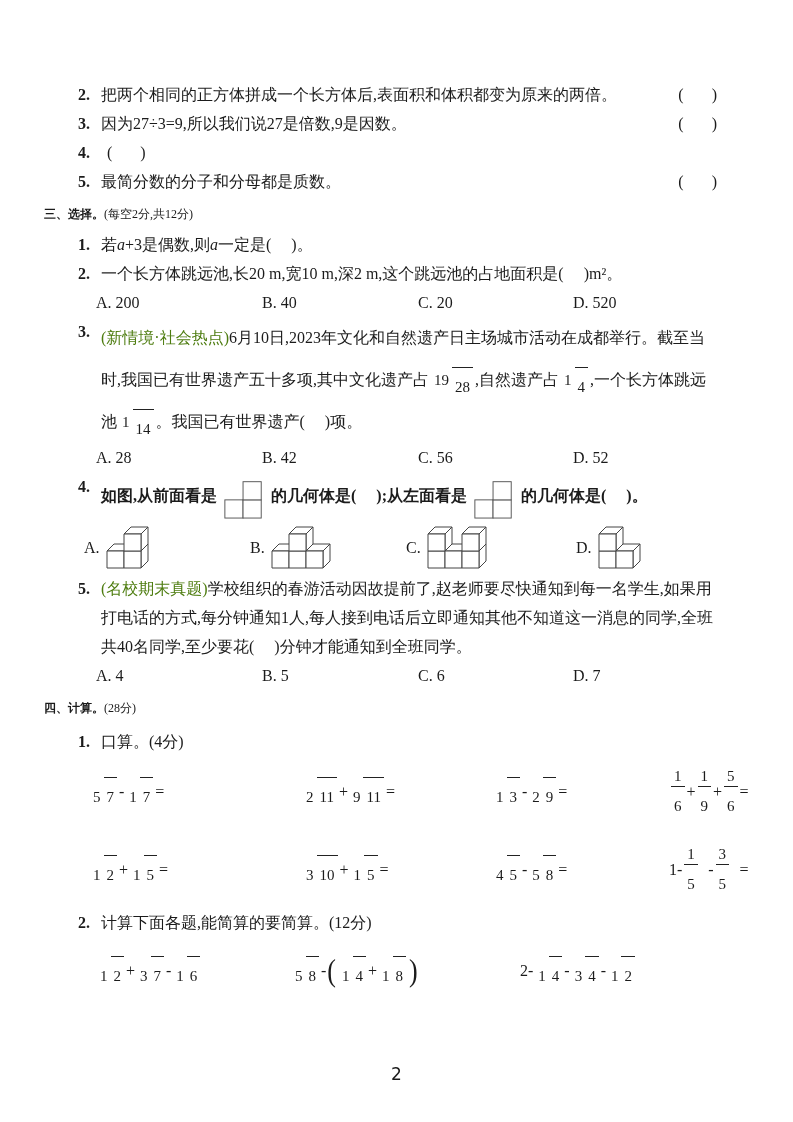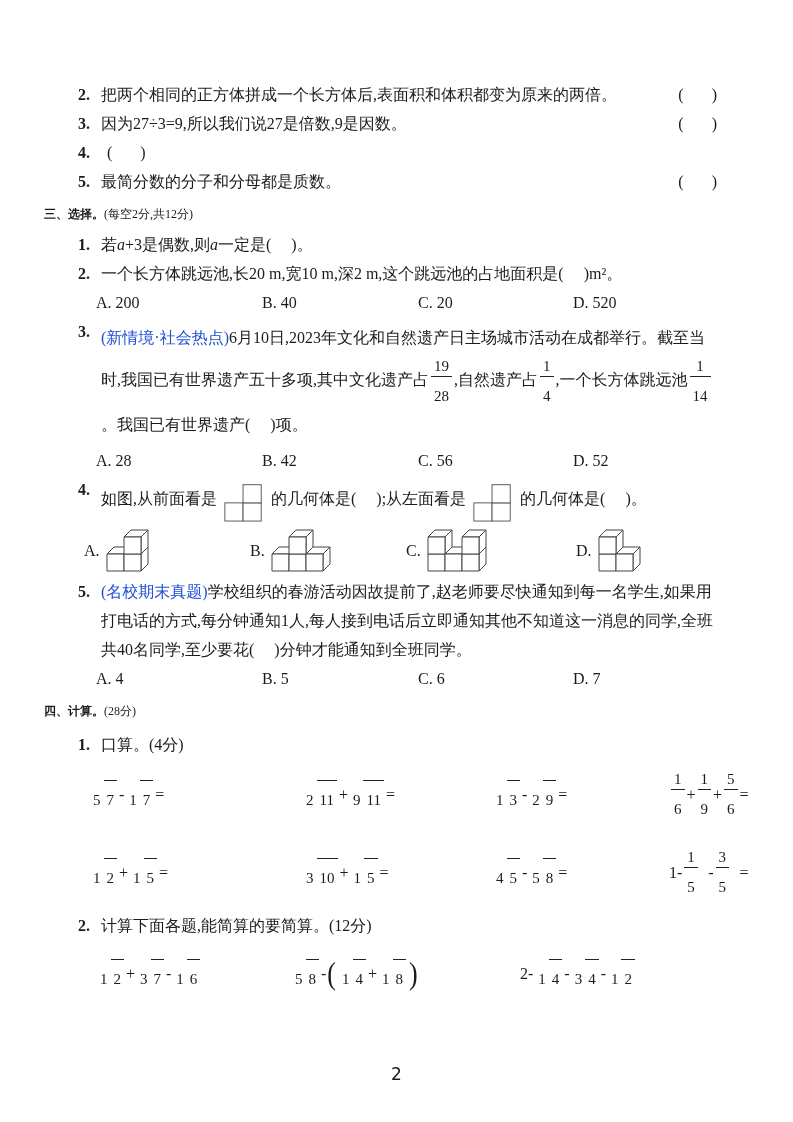--- a/index.html
+++ b/index.html
@@ -8,30 +8,30 @@
   .content{position:absolute;top:80px;left:44px;right:76px;}
   .num{font-weight:700;flex:0 0 23px;}
   .jrow{display:flex;line-height:29px;padding-left:34px;}
   .jrow .jtext{flex:1;}
   .bracket{margin-left:6px;white-space:nowrap;}
   .sec-header{line-height:31px;margin-top:3px;font-size:12px;}
   .sec-title{font-weight:700;}
   .q{display:flex;padding-left:34px;line-height:29px;}
   .qbody{flex:1;}
   .q3 .qbody{line-height:42px;}
-  .q4 .qbody{line-height:48px;}
+  .q4 .qbody{line-height:48px;font-weight:bold;}
   .opts{display:grid;grid-template-columns:166px 156px 155px 1fr;padding-left:52px;line-height:29px;}
   .cubes{display:grid;grid-template-columns:166px 156px 170px 1fr;padding-left:40px;margin:5px 0 4px;}
   .cubeopt{display:inline-flex;align-items:center;gap:5px;}
   .cubelabel{line-height:1;}
-  .frac{display:inline-flex;flex-direction:column;align-items:center;vertical-align:middle;
+  .frac{display:inline-flex;flex-direction:row;align-items:center;vertical-align:middle;
         line-height:1;margin:0 2px;font-size:15px;}
   .frac .fn{padding:0 3px 2px;}
   .frac .fd{border-top:1.3px solid #222;padding:12px 3px 0;}
-  .tag{color:#1d4ed8;}
+  .tag{color:#4d7c0f;}
   .bigp{font-size:26px;vertical-align:middle;line-height:1;display:inline-block;transform:scaleY(1.25);margin:0 1px;}
   .shape-svg{vertical-align:middle;margin:0 5px;}
   .subq{display:flex;padding-left:34px;line-height:30px;margin-top:3px;}
   .oral-grid{display:grid;grid-template-columns:180px 157px 145px 1fr;row-gap:22px;padding-left:44px;margin-top:12px;gap:33px;}
   .simplify-grid{display:grid;grid-template-columns:195px 230px 1fr;padding-left:51px;margin-top:18px;}
   .expr{display:flex;align-items:center;}
   .expr span{display:inline-block;}
   .expr .frac{margin:0 2px;}
   .pageno{position:absolute;bottom:38px;left:0;right:0;text-align:center;
           font-family:"DejaVu Sans","Liberation Sans",sans-serif;font-size:17px;}

